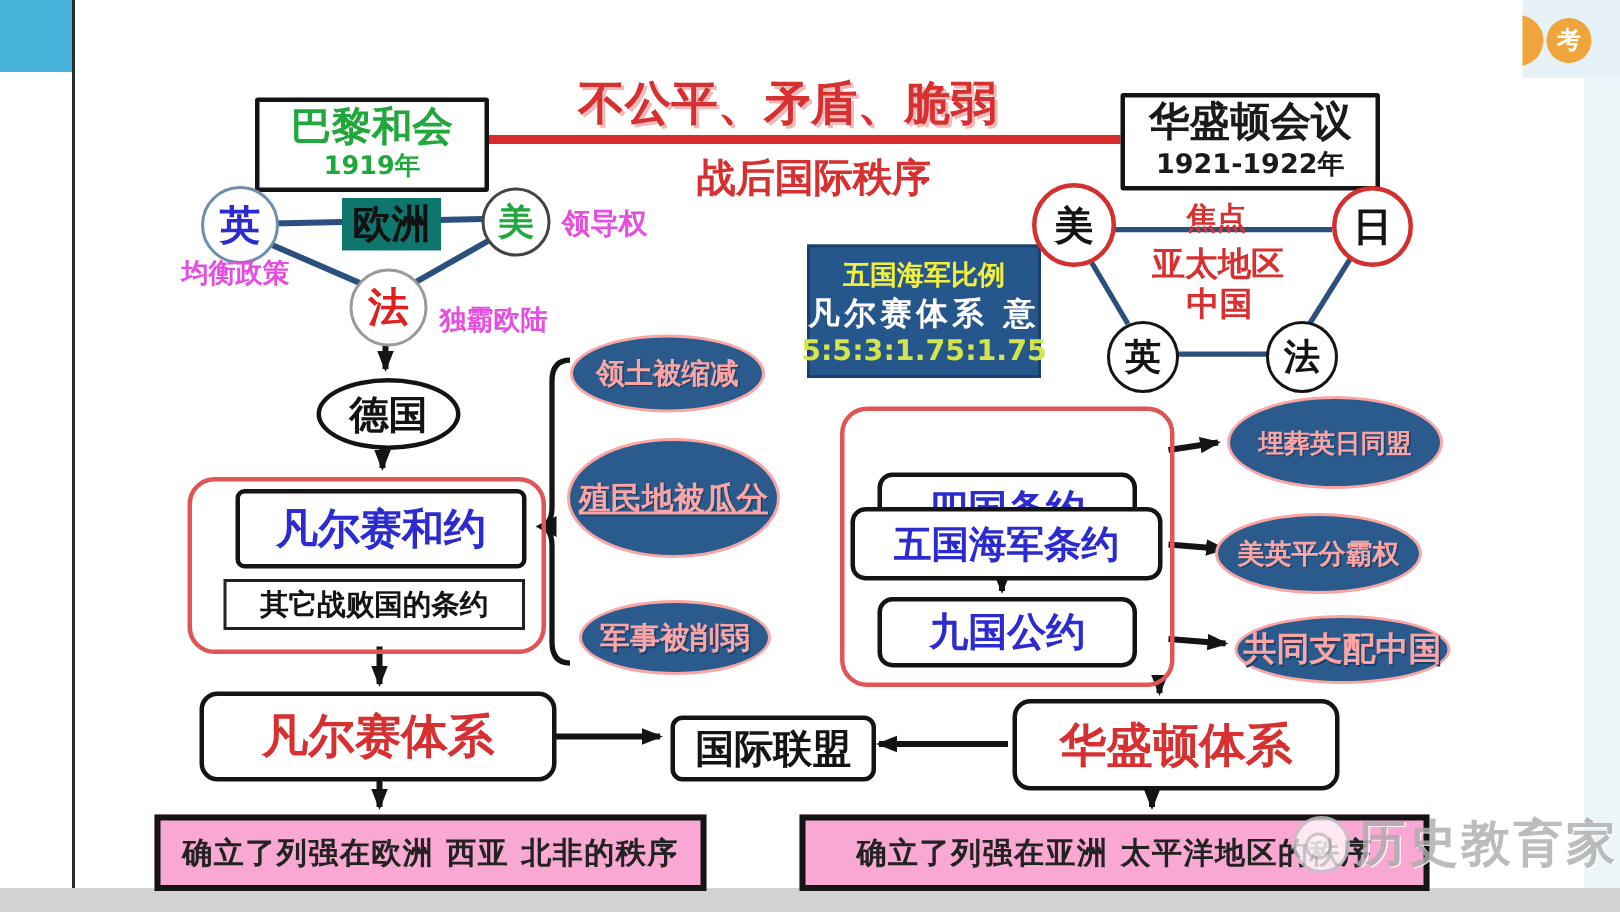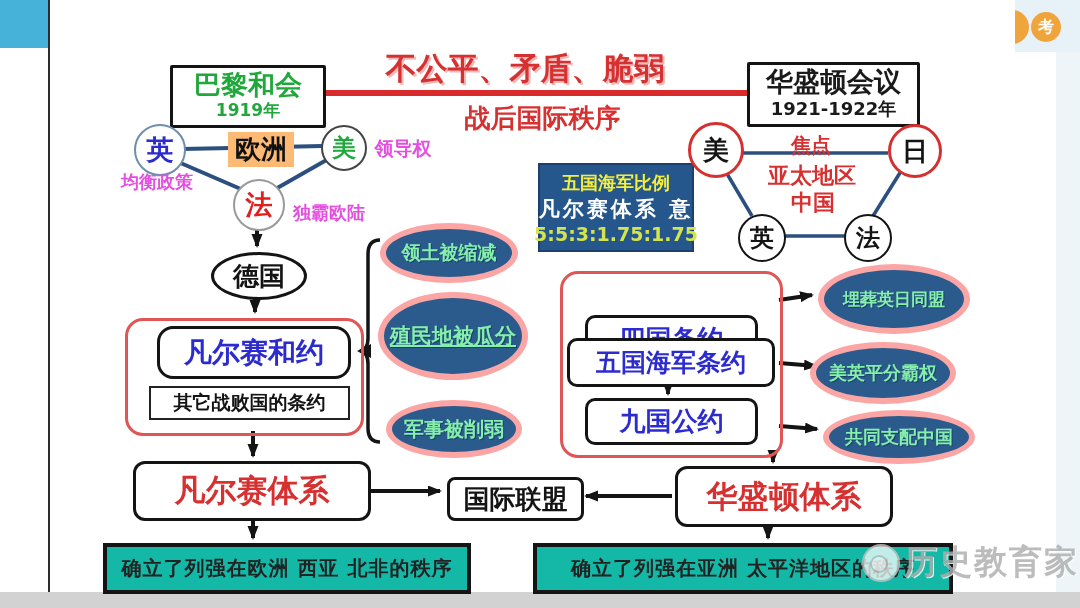--- a/index.html
+++ b/index.html
@@ -3,23 +3,23 @@
 <meta charset="utf-8">
 <style>
   html,body{margin:0;padding:0;background:#fff;}
   #canvas{position:relative;width:1080px;height:608px;background:#ffffff;overflow:hidden;
           font-family:"DejaVu Sans","Liberation Sans",sans-serif;}
   .abs{position:absolute;}
   .flexc{display:flex;align-items:center;justify-content:center;white-space:nowrap;}
   .colc{display:flex;flex-direction:column;align-items:center;justify-content:center;white-space:nowrap;}
   .roundbox{background:#fff;border:3px solid #141414;border-radius:2px;}
   .circle{background:#fff;border-radius:50%;font-weight:bold;}
-  .oval{background:#2b5b8d;border:6px solid #fca5a5;border-radius:50%;color:#86efac;font-weight:bold;text-shadow:1px 1px 0 #17406b;}
+  .oval{background:#2b5b8d;border:2px solid #fca5a5;border-radius:50%;color:#fca5a5;font-weight:bold;text-shadow:1px 1px 0 #17406b;}
   .redframe{border:3px solid #e05555;border-radius:18px;background:transparent;}
-  .bottombox{background:#14b8a6;border:4px solid #141414;font-weight:bold;color:#222;font-size:20px;letter-spacing:1px;}
+  .bottombox{background:#f9a8d4;border:4px solid #141414;font-weight:bold;color:#222;font-size:20px;letter-spacing:1px;}
   .magenta{color:#e44fe0;font-weight:bold;}
   .redtxt{color:#d63031;font-weight:bold;}
   svg{position:absolute;left:0;top:0;z-index:1;}
   .z2{z-index:2;}
   .z3{z-index:3;}
   .watermark{z-index:6;display:flex;align-items:center;gap:4px;opacity:.82;text-align:right;}
   .wm-text{color:#aeaeae;font-size:33px;font-weight:bold;letter-spacing:2px;text-shadow:1px 1px 0 #fff;}
   .wm-logo{width:34px;height:34px;border-radius:50%;background:rgba(255,255,255,.9);border:2px solid #c3c3c3;position:relative;}
   .wm-logo::after{content:"";position:absolute;left:6px;top:9px;width:14px;height:14px;border-radius:50%;border:2px solid #c9c9c9;background:#fff;}
 </style>
@@ -86,31 +86,31 @@
     <div style="color:#21a83c;font-size:27px;font-weight:bold;line-height:1.05;">巴黎和会</div>
     <div style="color:#21a83c;font-size:17px;font-weight:bold;">1919年</div>
   </div>
 
   <div class="abs z2 roundbox colc" style="left:747px;top:62px;width:167px;height:59px;">
     <div style="color:#1a1a1a;font-size:27px;font-weight:bold;line-height:1.05;">华盛顿会议</div>
     <div style="color:#1a1a1a;font-size:18px;font-weight:bold;">1921-1922年</div>
   </div>
 
   <div class="abs z2 circle flexc" style="left:134px;top:124px;width:48px;height:48px;border:2px solid #6f8dad;color:#2b2bd0;font-size:27px;">英</div>
-  <div class="abs z2 flexc" style="left:228px;top:132px;width:62px;font-size:26px;font-weight:bold;color:#111;background:#fdba74;padding:0 2px;">欧洲</div>
+  <div class="abs z2 flexc" style="left:228px;top:132px;width:62px;font-size:26px;font-weight:bold;color:#111;background:#0f766e;padding:0 2px;">欧洲</div>
   <div class="abs z2 circle flexc" style="left:321px;top:125px;width:42px;height:42px;border:2px solid #444;color:#21a83c;font-size:24px;">美</div>
   <div class="abs z2 flexc magenta" style="left:374px;top:136px;width:58px;font-size:19px;">领导权</div>
   <div class="abs z2 flexc magenta" style="left:116px;top:170px;width:82px;font-size:18px;">均衡政策</div>
   <div class="abs z2 circle flexc" style="left:233px;top:179px;width:48px;height:48px;border:2px solid #9a9a9a;color:#e02020;font-size:27px;">法</div>
   <div class="abs z2 flexc magenta" style="left:288px;top:201px;width:82px;font-size:18px;">独霸欧陆</div>
 
   <div class="abs z2 flexc" style="left:211px;top:252px;width:90px;height:42px;border:3.5px solid #141414;border-radius:50%;background:#fff;color:#141414;font-size:26px;font-weight:bold;">德国</div>
 
   <div class="abs z2 redframe" style="left:125px;top:318px;width:233px;height:112px;"></div>
-  <div class="abs z3 roundbox flexc" style="left:157px;top:326px;width:188px;height:47px;border-radius:16px;color:#2b2bd0;font-size:28px;font-weight:bold;">凡尔赛和约</div>
+  <div class="abs z3 roundbox flexc" style="left:157px;top:326px;width:188px;height:47px;border-radius:6px;color:#2b2bd0;font-size:28px;font-weight:bold;">凡尔赛和约</div>
   <div class="abs z3 flexc" style="left:149px;top:386px;width:197px;height:30px;background:#fff;border:2.5px solid #222;color:#141414;font-size:19px;font-weight:bold;">其它战败国的条约</div>
 
   <div class="abs z2 oval flexc" style="left:380px;top:223px;width:126px;height:48px;font-size:19px;">领土被缩减</div>
   <div class="abs z2 oval flexc" style="left:378px;top:292px;width:138px;height:76px;font-size:21px;text-decoration:underline;">殖民地被瓜分</div>
   <div class="abs z2 oval flexc" style="left:386px;top:400px;width:124px;height:46px;font-size:20px;">军事被削弱</div>
 
   <div class="abs z2 colc" style="left:538px;top:163px;width:152px;height:85px;background:#25568c;border:2px solid #1c406b;">
     <div style="color:#f3ef3c;font-size:18px;font-weight:bold;">五国海军比例</div>
     <div style="color:#ffffff;font-size:21px;font-weight:bold;letter-spacing:3px;">凡尔赛体系 意</div>
     <div style="color:#d3e44c;font-size:19px;font-weight:bold;">5:5:3:1.75:1.75</div>
@@ -124,21 +124,21 @@
   <div class="abs z2 circle flexc" style="left:738px;top:214px;width:44px;height:44px;border:2.5px solid #141414;color:#141414;font-size:24px;">英</div>
   <div class="abs z2 circle flexc" style="left:844px;top:214px;width:44px;height:44px;border:2.5px solid #141414;color:#141414;font-size:24px;">法</div>
 
   <div class="abs z2 redframe" style="left:560px;top:271px;width:217px;height:181px;"></div>
   <div class="abs z3 roundbox flexc" style="left:585px;top:279px;width:167px;height:42px;border-radius:10px;color:#2b2bd0;font-size:26px;font-weight:bold;margin-top:36px;">四国条约</div>
   <div class="abs z3 roundbox flexc" style="left:585px;top:398px;width:167px;height:41px;border-radius:10px;color:#2b2bd0;font-size:26px;font-weight:bold;">九国公约</div>
   <div class="abs z3 roundbox flexc" style="left:567px;top:338px;width:202px;height:43px;border-radius:10px;color:#2b2bd0;font-size:25px;font-weight:bold;">五国海军条约</div>
 
   <div class="abs z2 oval flexc" style="left:818px;top:264px;width:140px;height:58px;font-size:17px;">埋葬英日同盟</div>
   <div class="abs z2 oval flexc" style="left:810px;top:342px;width:134px;height:50px;font-size:18px;">美英平分霸权</div>
-  <div class="abs z2 oval flexc" style="left:823px;top:410px;width:140px;height:42px;font-size:18px;">共同支配中国</div>
+  <div class="abs z2 oval flexc" style="left:823px;top:410px;width:140px;height:42px;font-size:22px;">共同支配中国</div>
 
   <div class="abs z2 roundbox flexc" style="left:133px;top:461px;width:232px;height:54px;border-radius:12px;color:#d63031;font-size:31px;font-weight:bold;">凡尔赛体系</div>
   <div class="abs z2 roundbox flexc" style="left:447px;top:477px;width:131px;height:38px;border-radius:8px;color:#141414;font-size:26px;font-weight:bold;">国际联盟</div>
   <div class="abs z2 roundbox flexc" style="left:675px;top:466px;width:212px;height:55px;border-radius:12px;color:#d63031;font-size:31px;font-weight:bold;">华盛顿体系</div>
 
   <div class="abs z2 bottombox flexc" style="left:103px;top:543px;width:360px;height:43px;">确立了列强在欧洲 西亚 北非的秩序</div>
   <div class="abs z2 bottombox flexc" style="left:533px;top:543px;width:412px;height:43px;">确立了列强在亚洲 太平洋地区的秩序</div>
 
   <div class="abs watermark" style="left:862px;top:540px;">
     <div class="wm-logo"></div>

